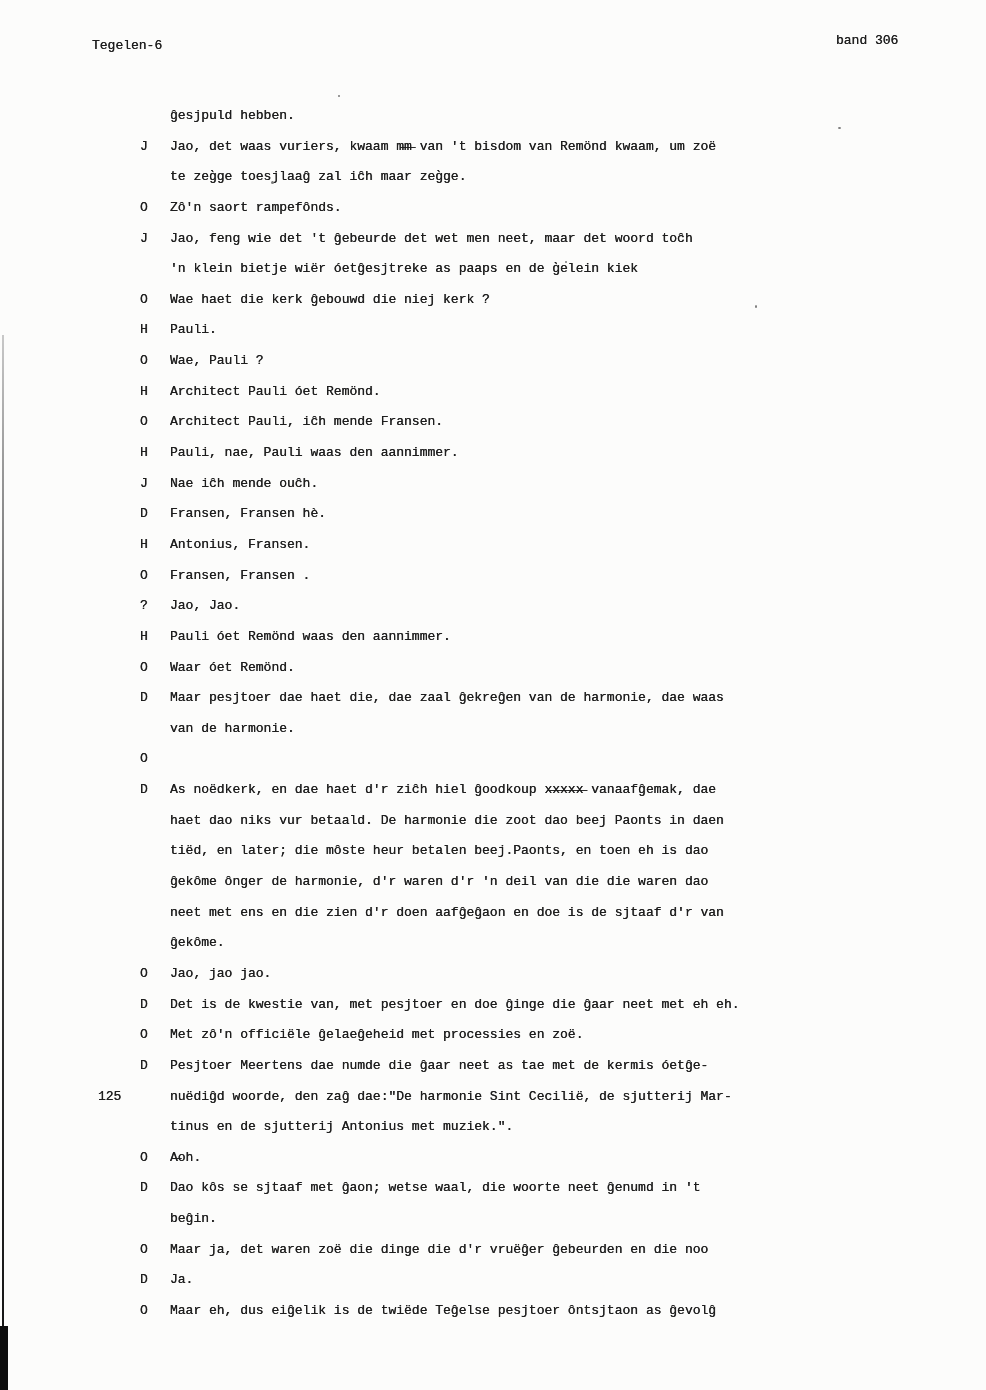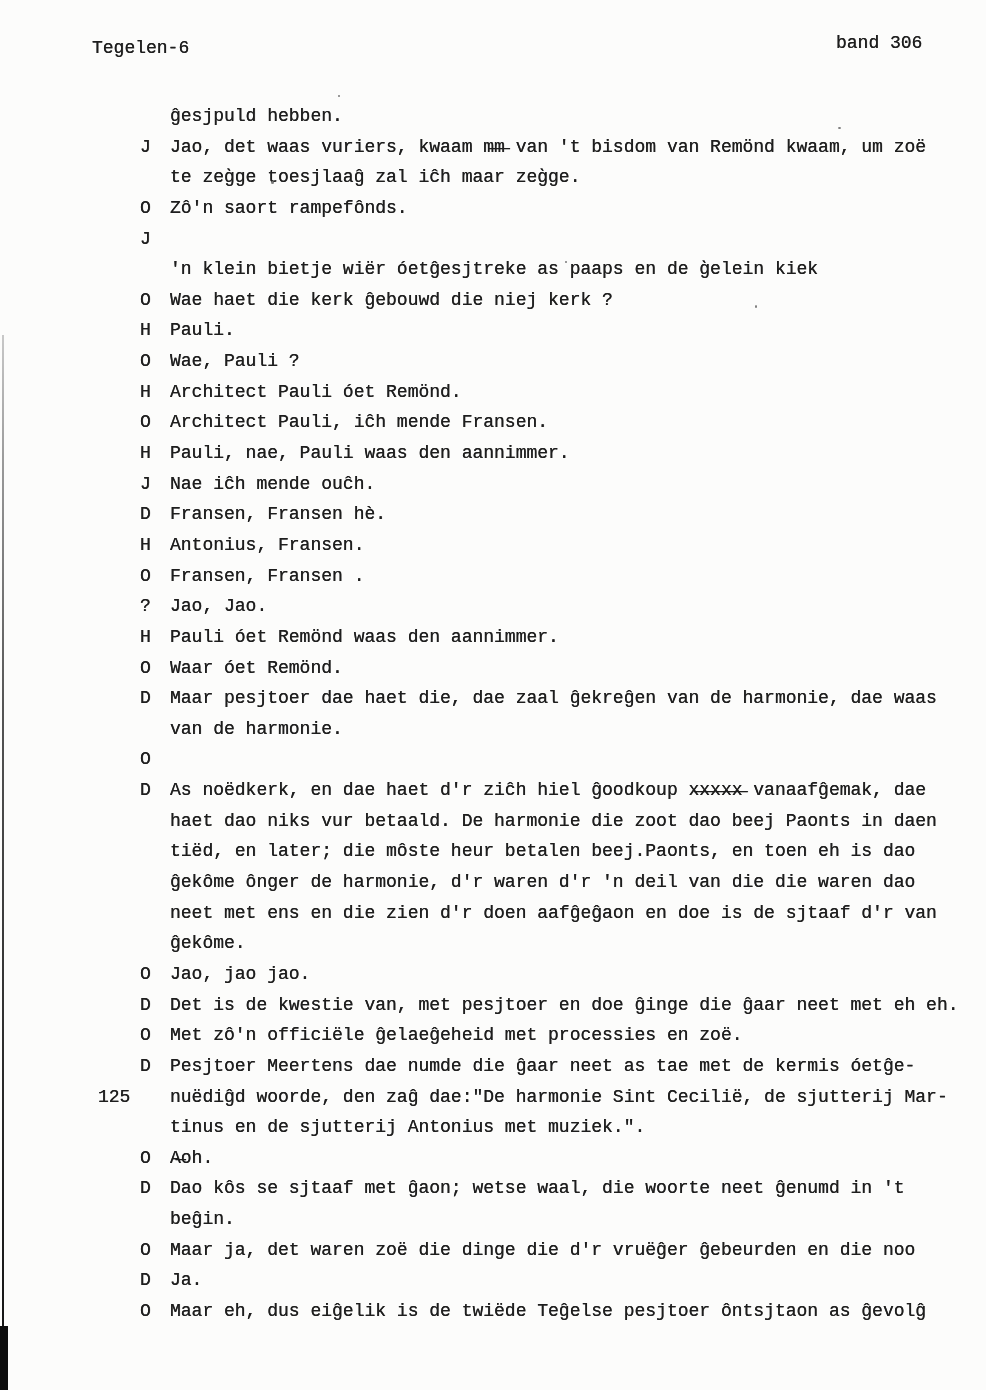--- a/index.html
+++ b/index.html
@@ -6,21 +6,21 @@
   .page{
     position:relative;
     width:986px;height:1390px;
     margin:0 auto;
     background:#fcfcfb;
     font-family:"Liberation Mono","DejaVu Sans Mono",monospace;
     color:#1e1e1e;
     overflow:hidden;
   }
   .typed{
-    font-size:18px;
+    font-size:13px;
     text-shadow:0 0 0.6px rgba(25,25,25,0.85), 0.4px 0.4px 0 rgba(25,25,25,0.25);
     white-space:pre;
   }
   .header-left{position:absolute;left:92px;top:38px;}
   .header-right{position:absolute;left:836px;top:33px;}
   .transcript{position:absolute;left:0;top:101px;width:986px;}
   .line{position:relative;height:30.65px;line-height:30.65px;text-align:right;}
   .ln-margin{position:absolute;left:98px;}
   .ln-speaker{position:absolute;left:140px;}
   .ln-text{position:absolute;left:170px;}
@@ -45,21 +45,21 @@
 <div class="page">
 
   <div class="typed header-left">Tegelen-6</div>
   <div class="typed header-right">band 306</div>
 
   <div class="transcript">
       <div class="line typed"><span class="ln-text">ĝesjpuld hebben.</span></div>
       <div class="line typed"><span class="ln-speaker">J</span><span class="ln-text">Jao, det waas vuriers, kwaam m̶m̶ van 't bisdom van Remönd kwaam, um zoë</span></div>
       <div class="line typed"><span class="ln-text">te zeg̀ge toesjlaaĝ zal iĉh maar zeg̀ge.</span></div>
       <div class="line typed"><span class="ln-speaker">O</span><span class="ln-text">Zô'n saort rampefônds.</span></div>
-      <div class="line typed"><span class="ln-speaker">J</span></div>
+      <div class="line typed"><span class="ln-speaker">J</span><span class="ln-text">Jao, feng wie det 't ĝebeurde det wet men neet, maar det woord toĉh</span></div>
       <div class="line typed"><span class="ln-text">'n klein bietje wiër óetĝesjtreke as paaps en de g̀elein kiek</span></div>
       <div class="line typed"><span class="ln-speaker">O</span><span class="ln-text">Wae haet die kerk ĝebouwd die niej kerk ?</span></div>
       <div class="line typed"><span class="ln-speaker">H</span><span class="ln-text">Pauli.</span></div>
       <div class="line typed"><span class="ln-speaker">O</span><span class="ln-text">Wae, Pauli ?</span></div>
       <div class="line typed"><span class="ln-speaker">H</span><span class="ln-text">Architect Pauli óet Remönd.</span></div>
       <div class="line typed"><span class="ln-speaker">O</span><span class="ln-text">Architect Pauli, iĉh mende Fransen.</span></div>
       <div class="line typed"><span class="ln-speaker">H</span><span class="ln-text">Pauli, nae, Pauli waas den aannimmer.</span></div>
       <div class="line typed"><span class="ln-speaker">J</span><span class="ln-text">Nae iĉh mende ouĉh.</span></div>
       <div class="line typed"><span class="ln-speaker">D</span><span class="ln-text">Fransen, Fransen hè.</span></div>
       <div class="line typed"><span class="ln-speaker">H</span><span class="ln-text">Antonius, Fransen.</span></div>

